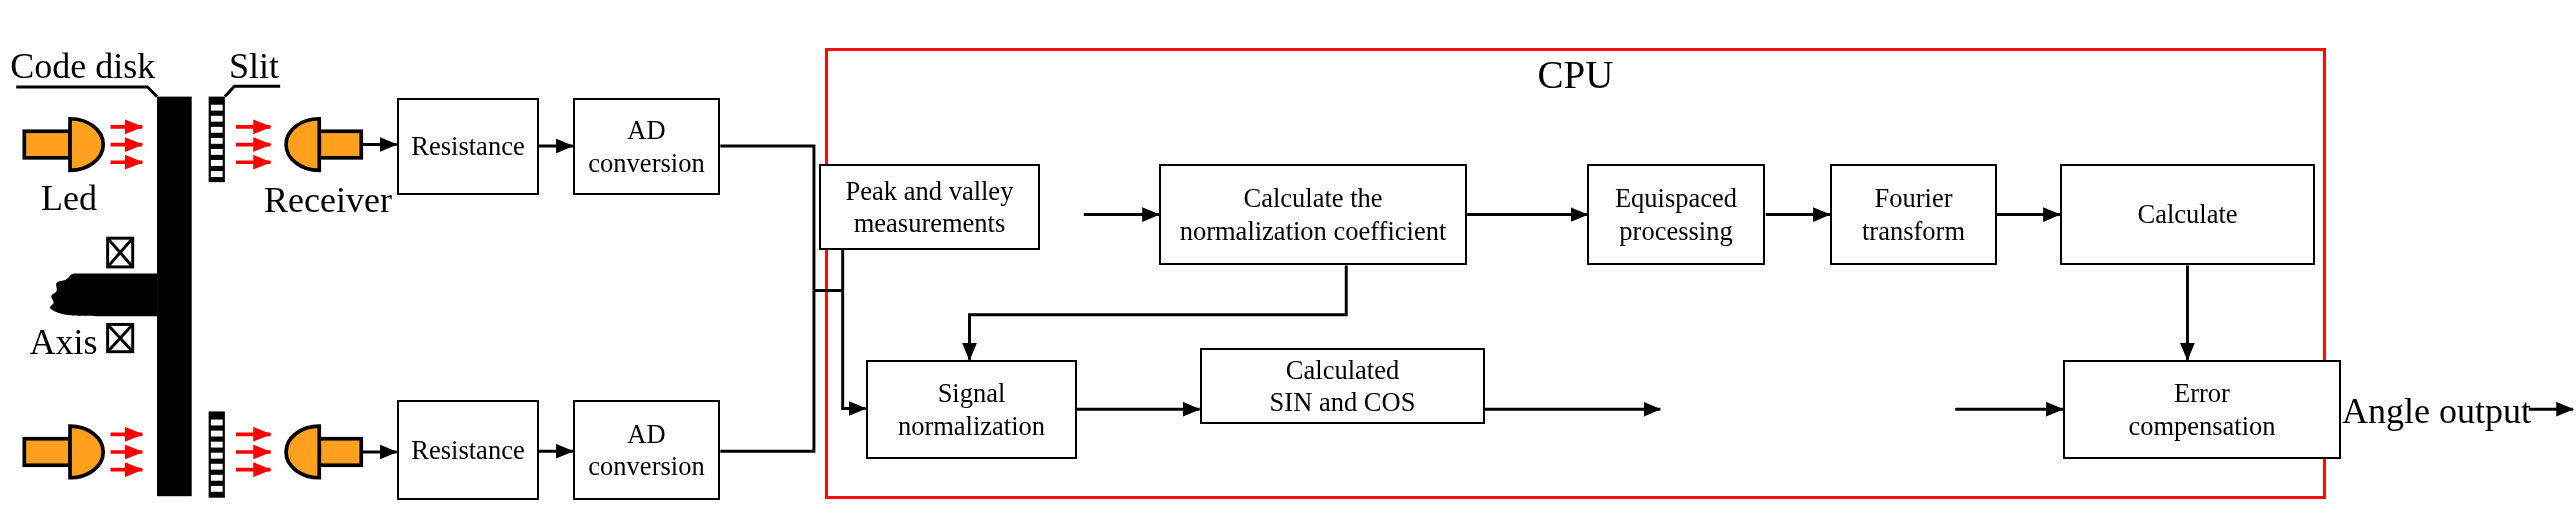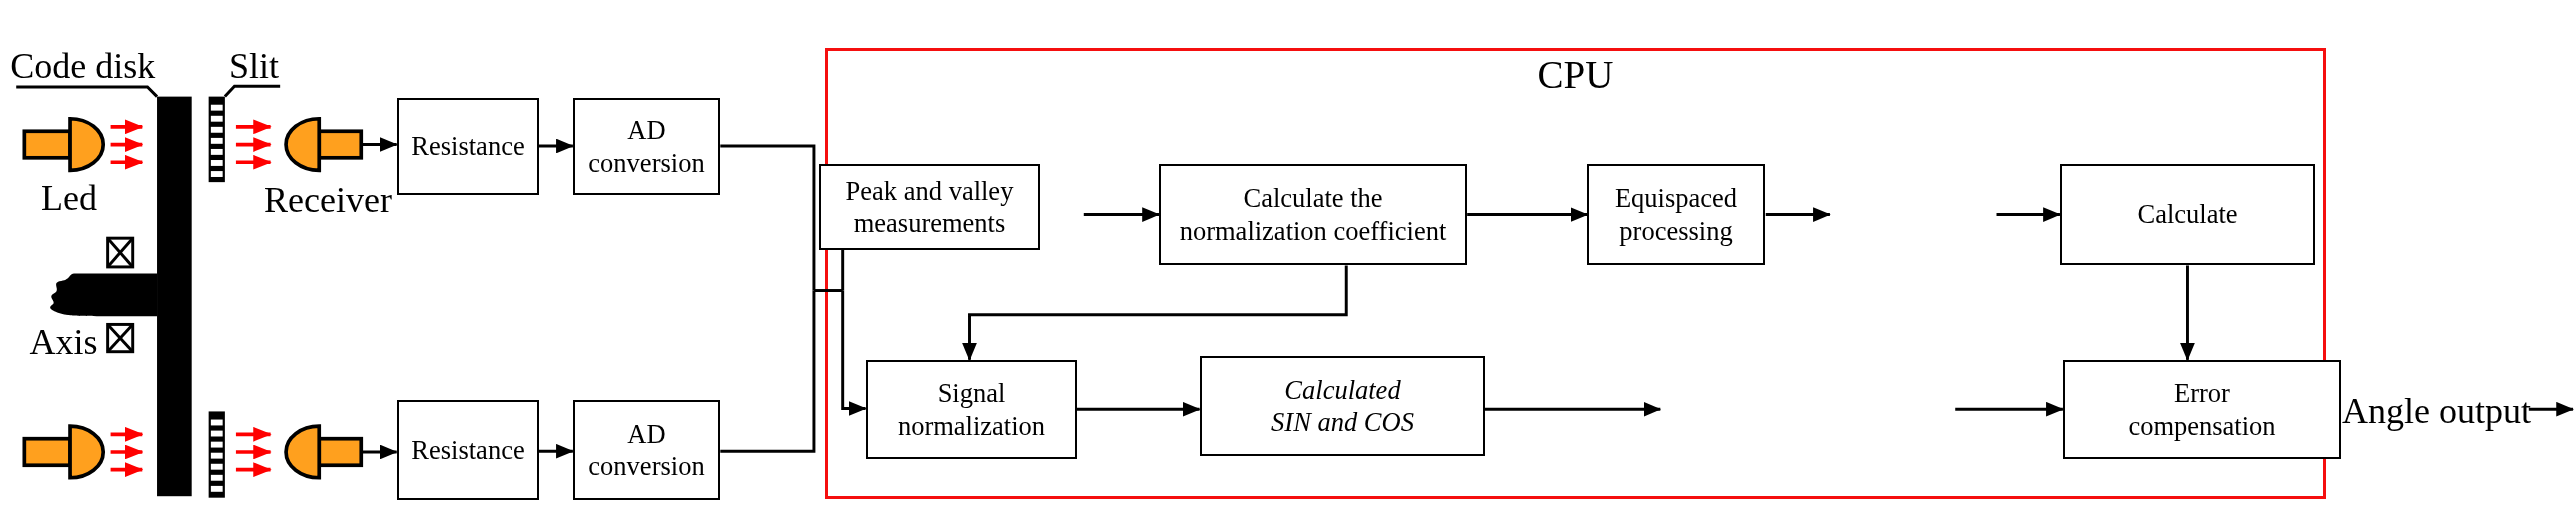--- a/index.html
+++ b/index.html
@@ -170,29 +170,33 @@
     <span class="bl">measurements</span>
   </div>
   <div class="box" style="left:1159px;top:164px;width:308px;height:101px;">
     <span class="bl">Calculate the</span>
     <span class="bl">normalization coefficient</span>
   </div>
   <div class="box" style="left:1587px;top:164px;width:178px;height:101px;">
     <span class="bl">Equispaced</span>
     <span class="bl">processing</span>
   </div>
+  <div class="box" style="left:1830px;top:164px;width:167px;height:101px;">
+    <span class="bl">Fourier</span>
+    <span class="bl">transform</span>
+  </div>
   <div class="box" style="left:2060px;top:164px;width:255px;height:101px;">
     <span class="bl">Calculate</span>
   </div>
 
   <div class="box" style="left:866px;top:360px;width:211px;height:99px;">
     <span class="bl">Signal</span>
     <span class="bl">normalization</span>
   </div>
-  <div class="box" style="left:1200px;top:356px;width:285px;height:100px;font-style:italic;">
+  <div class="box" style="left:1200px;top:348px;width:285px;height:76px;">
     <span class="bl">Calculated</span>
     <span class="bl">SIN and COS</span>
   </div>
   <div class="box" style="left:2063px;top:360px;width:278px;height:99px;">
     <span class="bl">Error</span>
     <span class="bl">compensation</span>
   </div>
 
   <div class="lbl" style="left:10.3px;top:47px;">Code disk</div>
   <div class="lbl" style="left:229px;top:47px;">Slit</div>

